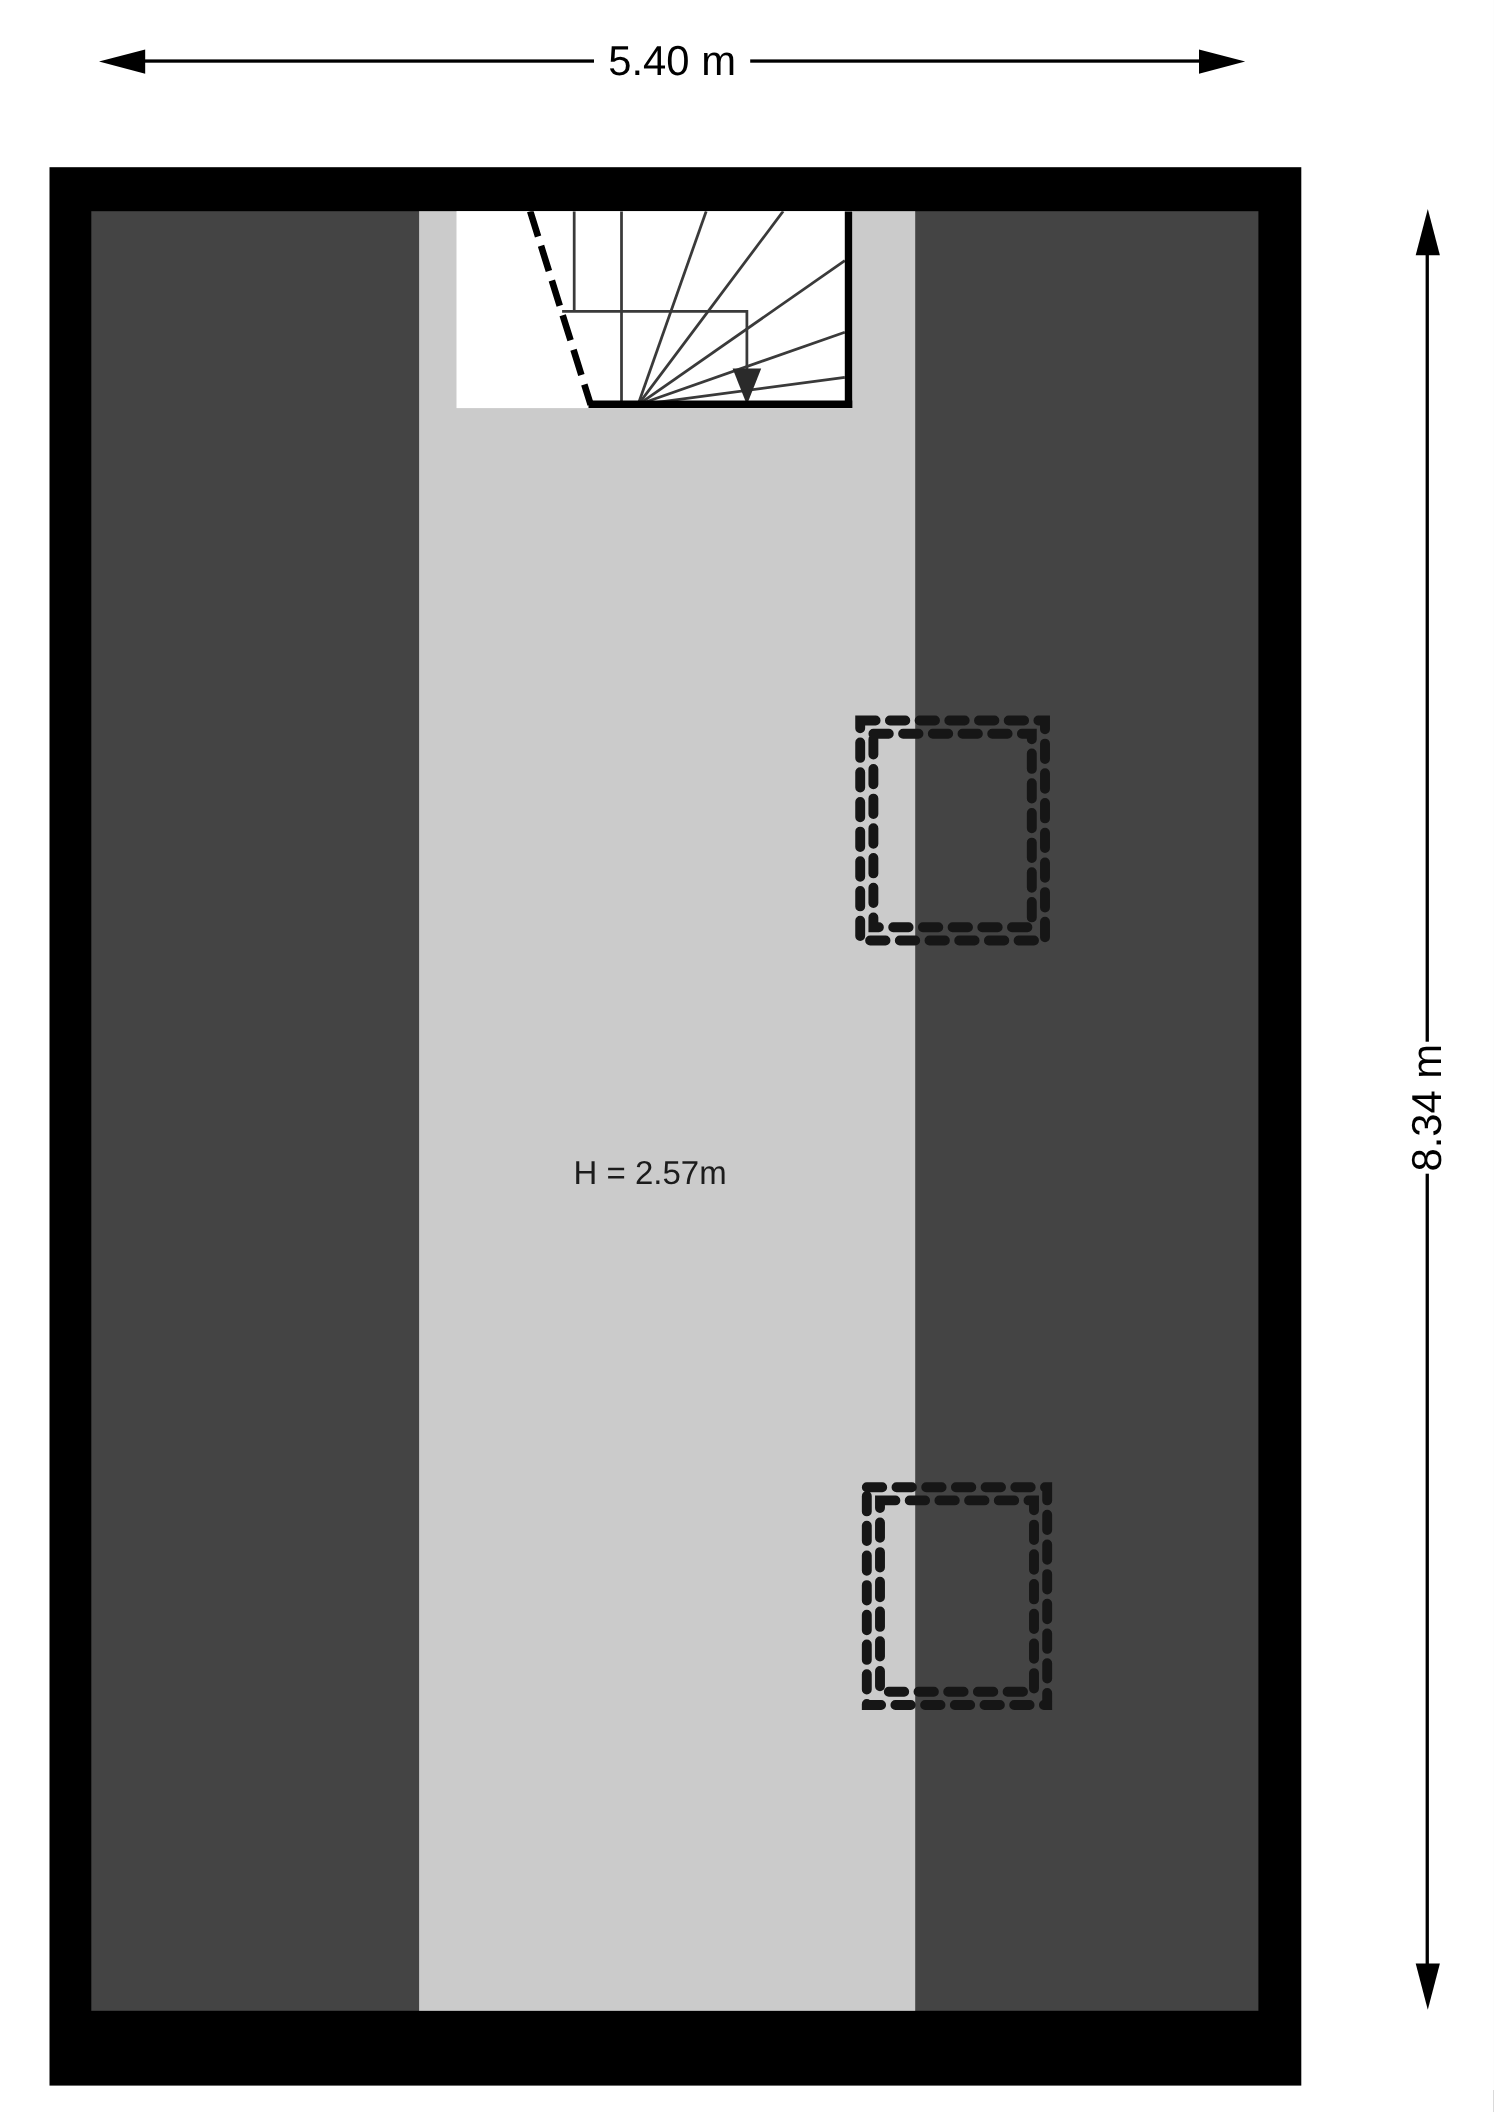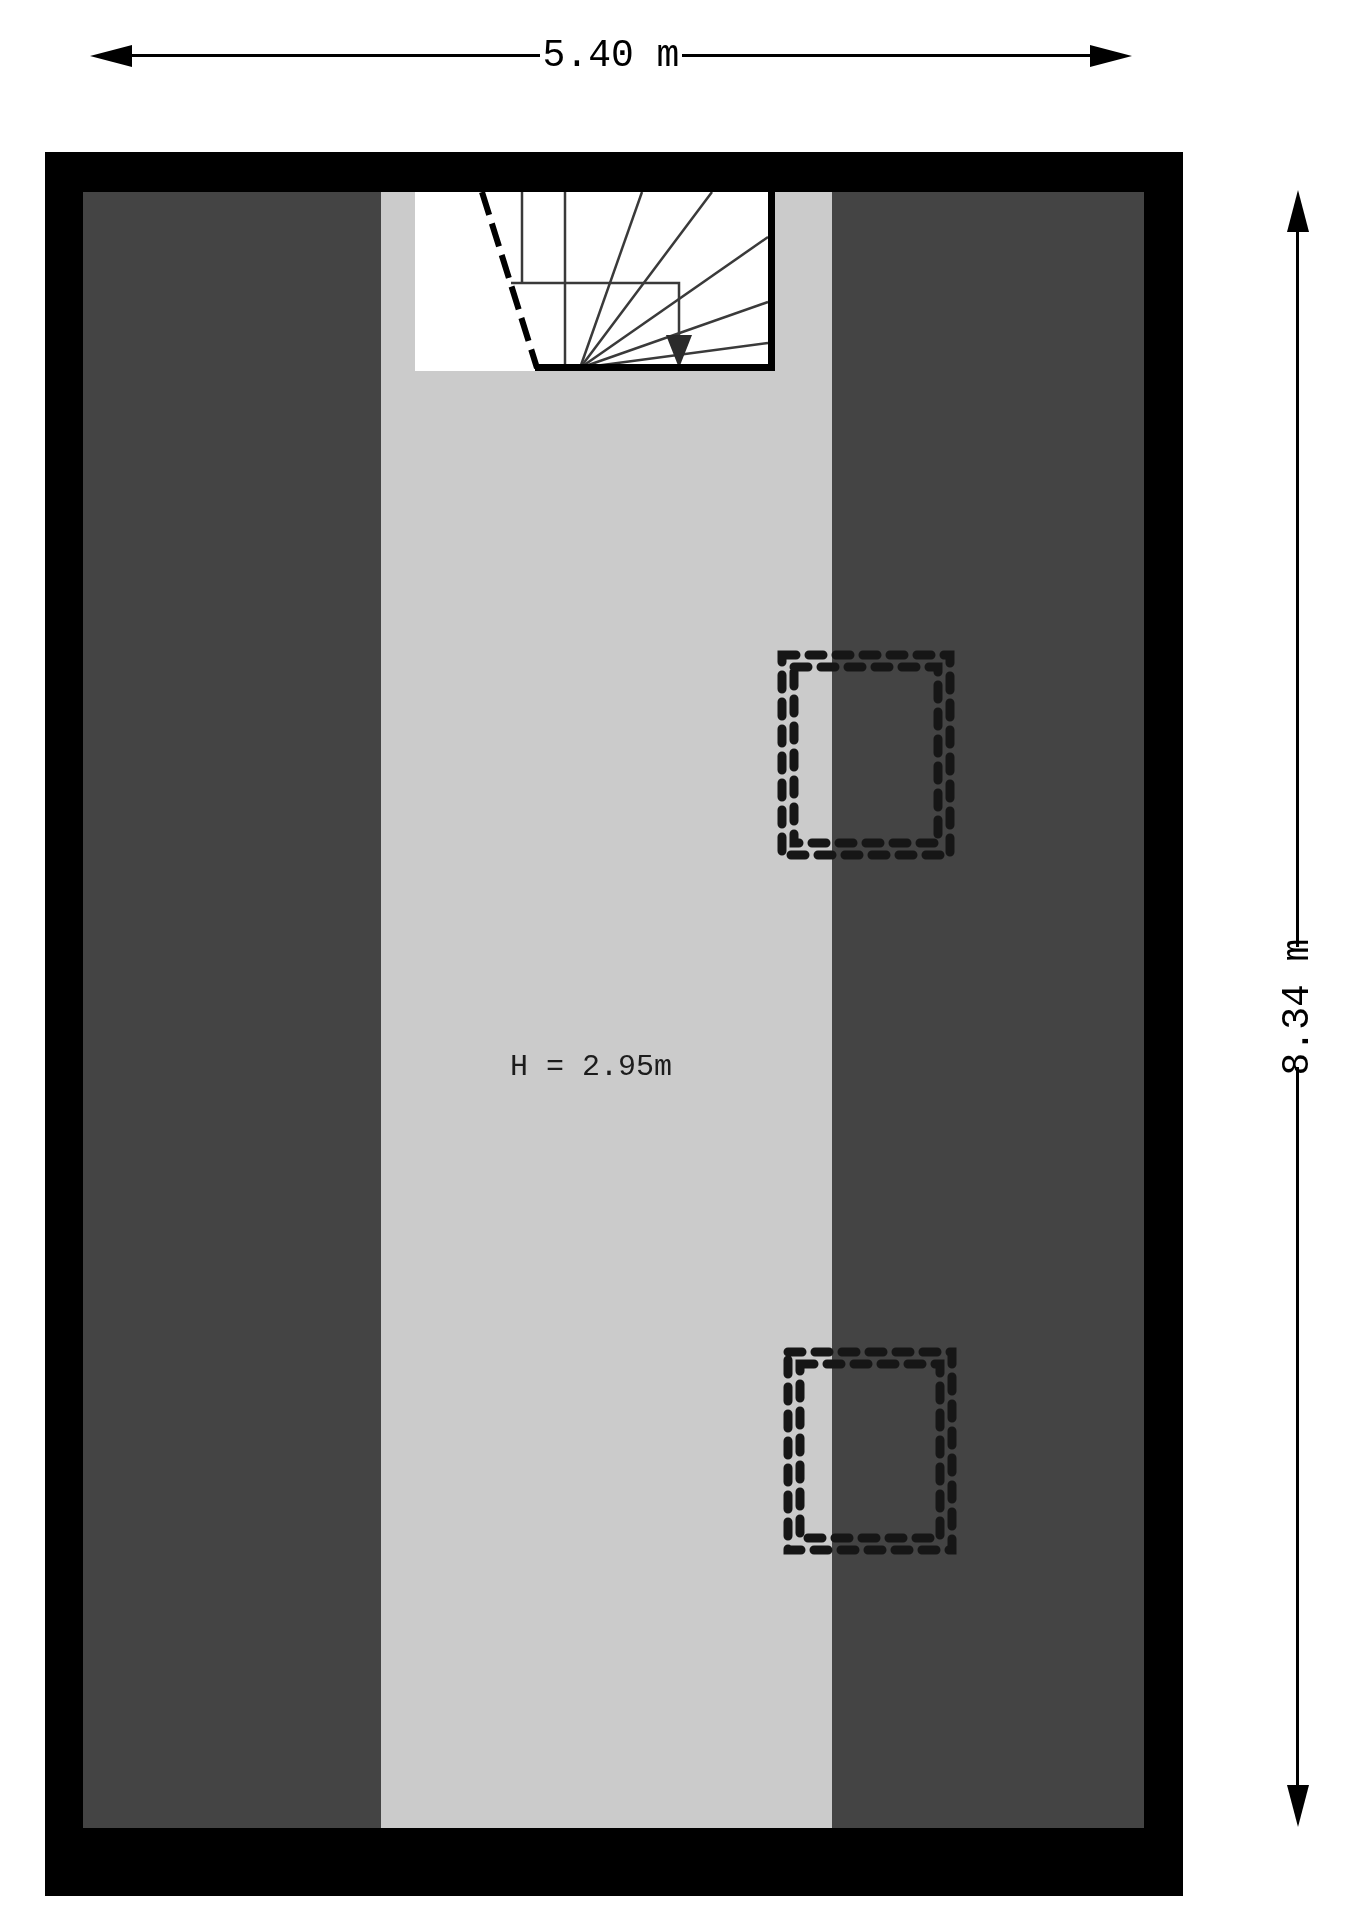--- a/index.html
+++ b/index.html
@@ -1,18 +1,18 @@
 <!DOCTYPE html>
 <html><head>
 <meta charset="utf-8">
 <style>
   html,body{margin:0;padding:0;background:#ffffff;}
   .canvas{
     position:relative;width:1358px;height:1900px;background:#ffffff;overflow:hidden;
-    font-family:Liberation Mono, monospace;color:#1c1c1c;
+    font-family:Liberation Sans, sans-serif;color:#1c1c1c;
   }
   .abs{position:absolute;}
   
   .dim-line-h{position:absolute;height:3px;background:#000;}
   .dim-line-v{position:absolute;width:3px;background:#000;}
   .arrow-left{position:absolute;width:0;height:0;border-top:11px solid transparent;border-bottom:11px solid transparent;border-right:42px solid #000;}
   .arrow-right{position:absolute;width:0;height:0;border-top:11px solid transparent;border-bottom:11px solid transparent;border-left:42px solid #000;}
   .arrow-up{position:absolute;width:0;height:0;border-left:11px solid transparent;border-right:11px solid transparent;border-bottom:42px solid #000;}
   .arrow-down{position:absolute;width:0;height:0;border-left:11px solid transparent;border-right:11px solid transparent;border-top:42px solid #000;}
   .dim-label{position:absolute;font-size:38px;line-height:44px;text-align:center;color:#000;white-space:nowrap;}
@@ -82,15 +82,15 @@
     </g>
   </svg>
 
   <svg class="abs" style="left:776px;top:1340px;" width="188" height="222" viewBox="0 0 188 222">
     <g fill="none" stroke="#161616" stroke-width="9" stroke-dasharray="14 13" stroke-linecap="round">
       <rect x="12" y="12" width="164" height="198"></rect>
       <rect x="24" y="24" width="140" height="174"></rect>
     </g>
   </svg>
 
-  <div class="room-height">H = 2.95m</div>
+  <div class="room-height">H = 2.57m</div>
 
 </div>
 
 </body></html>

